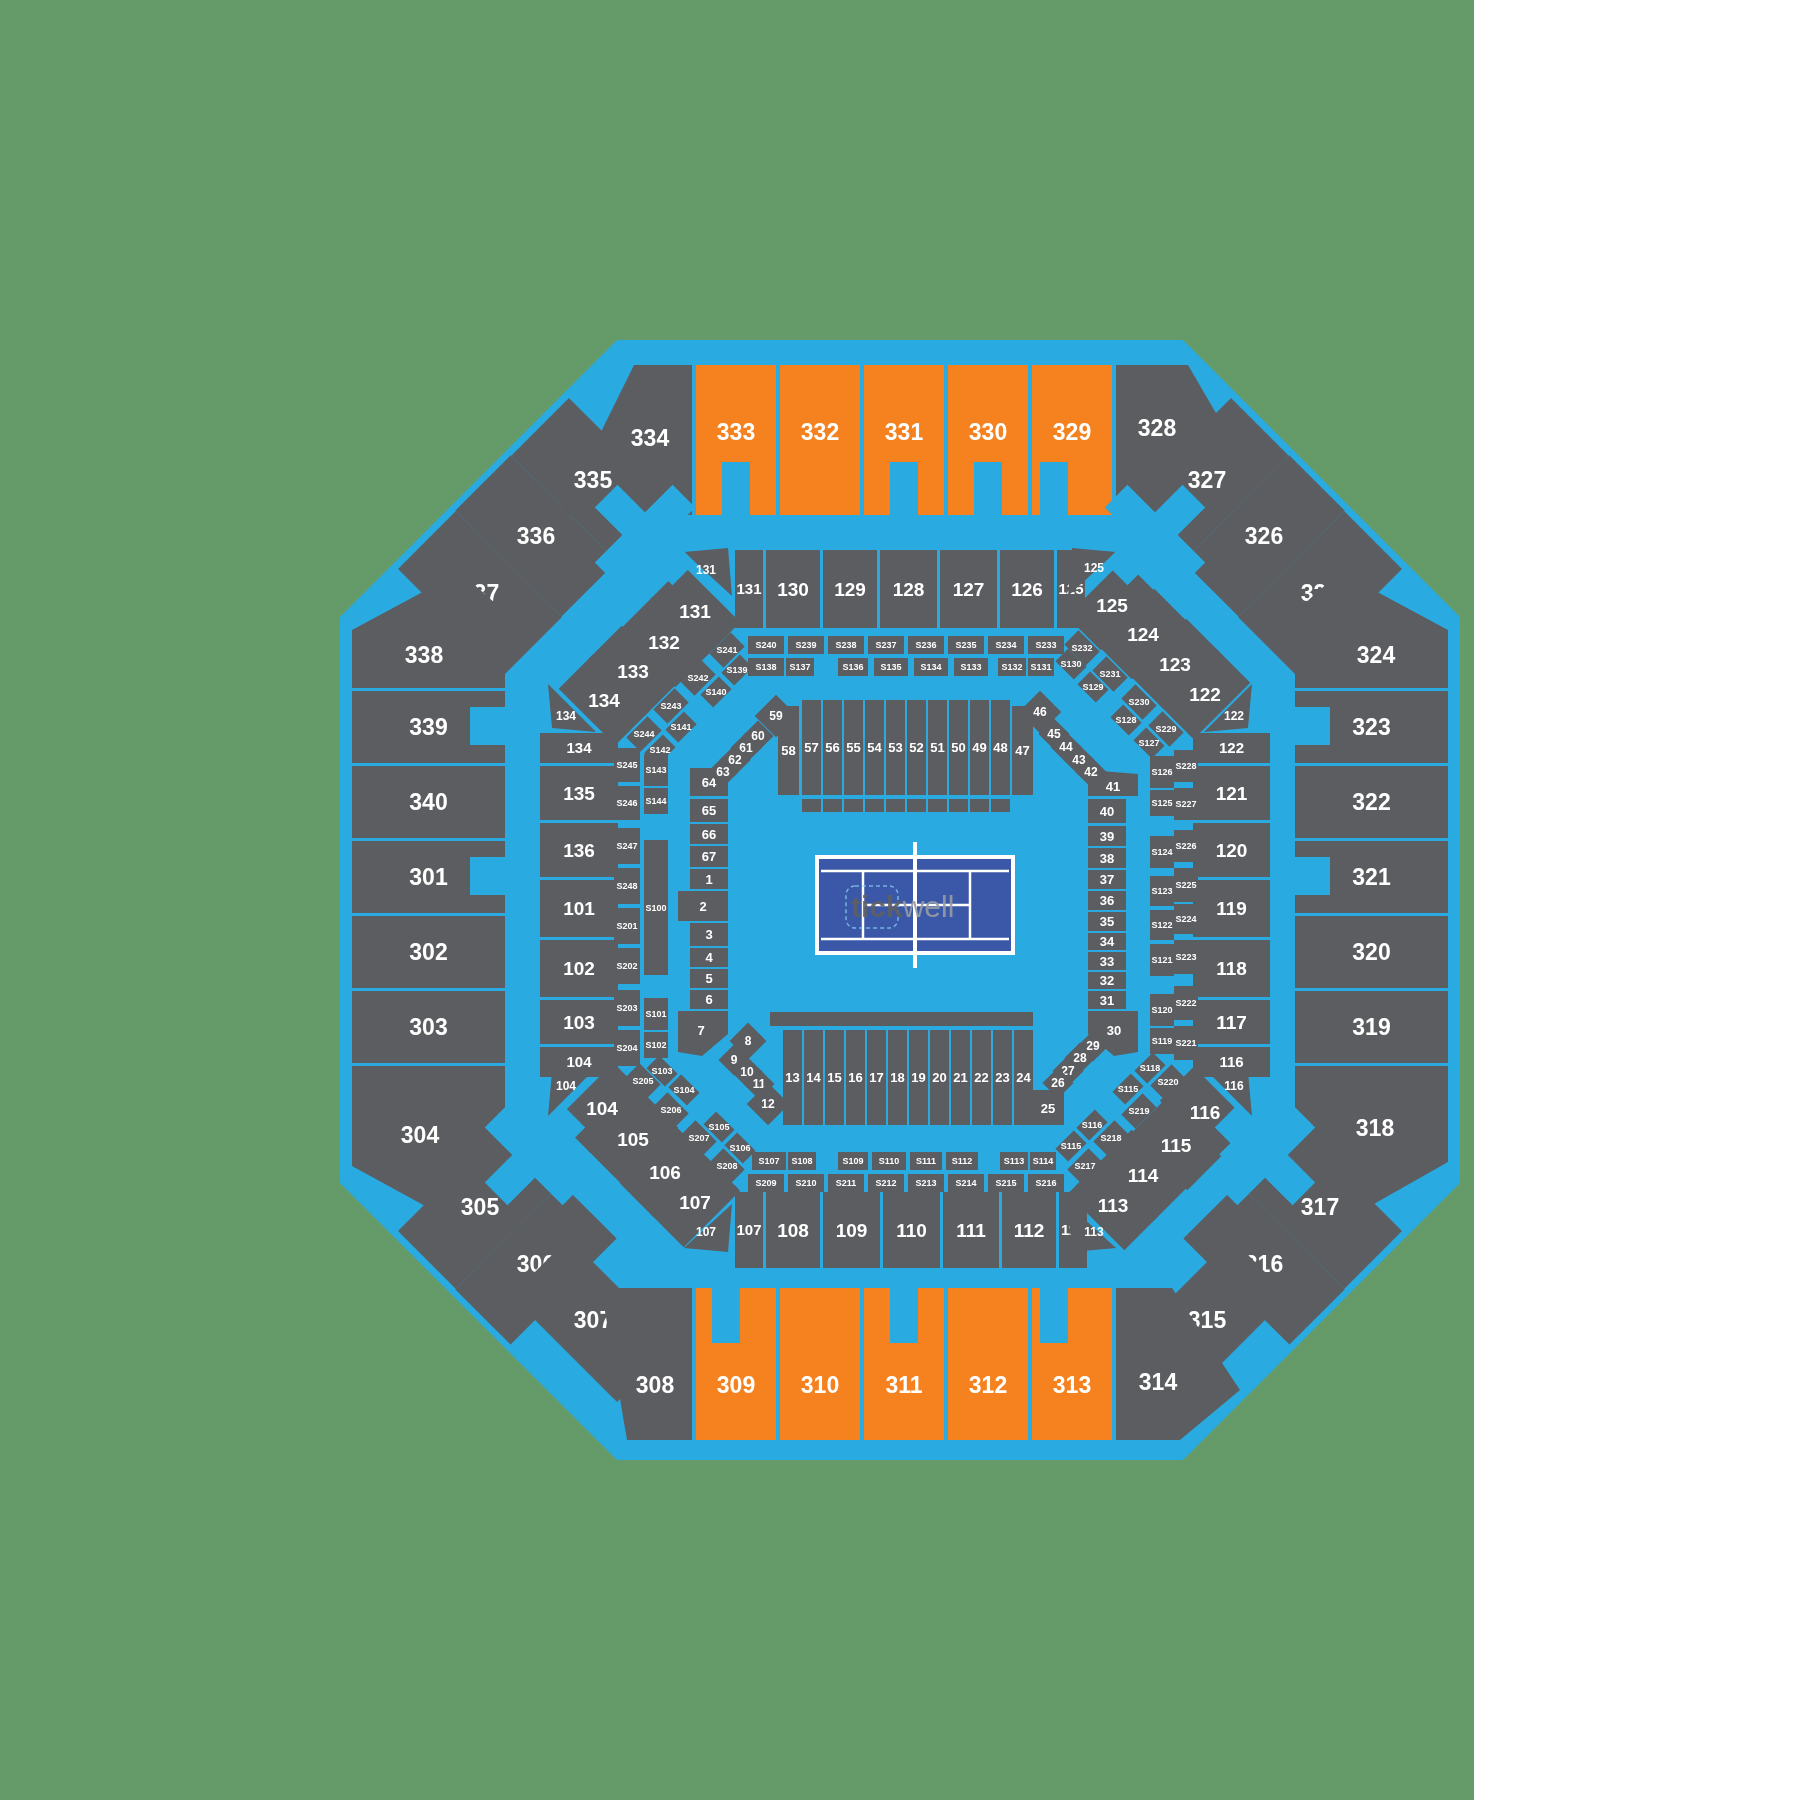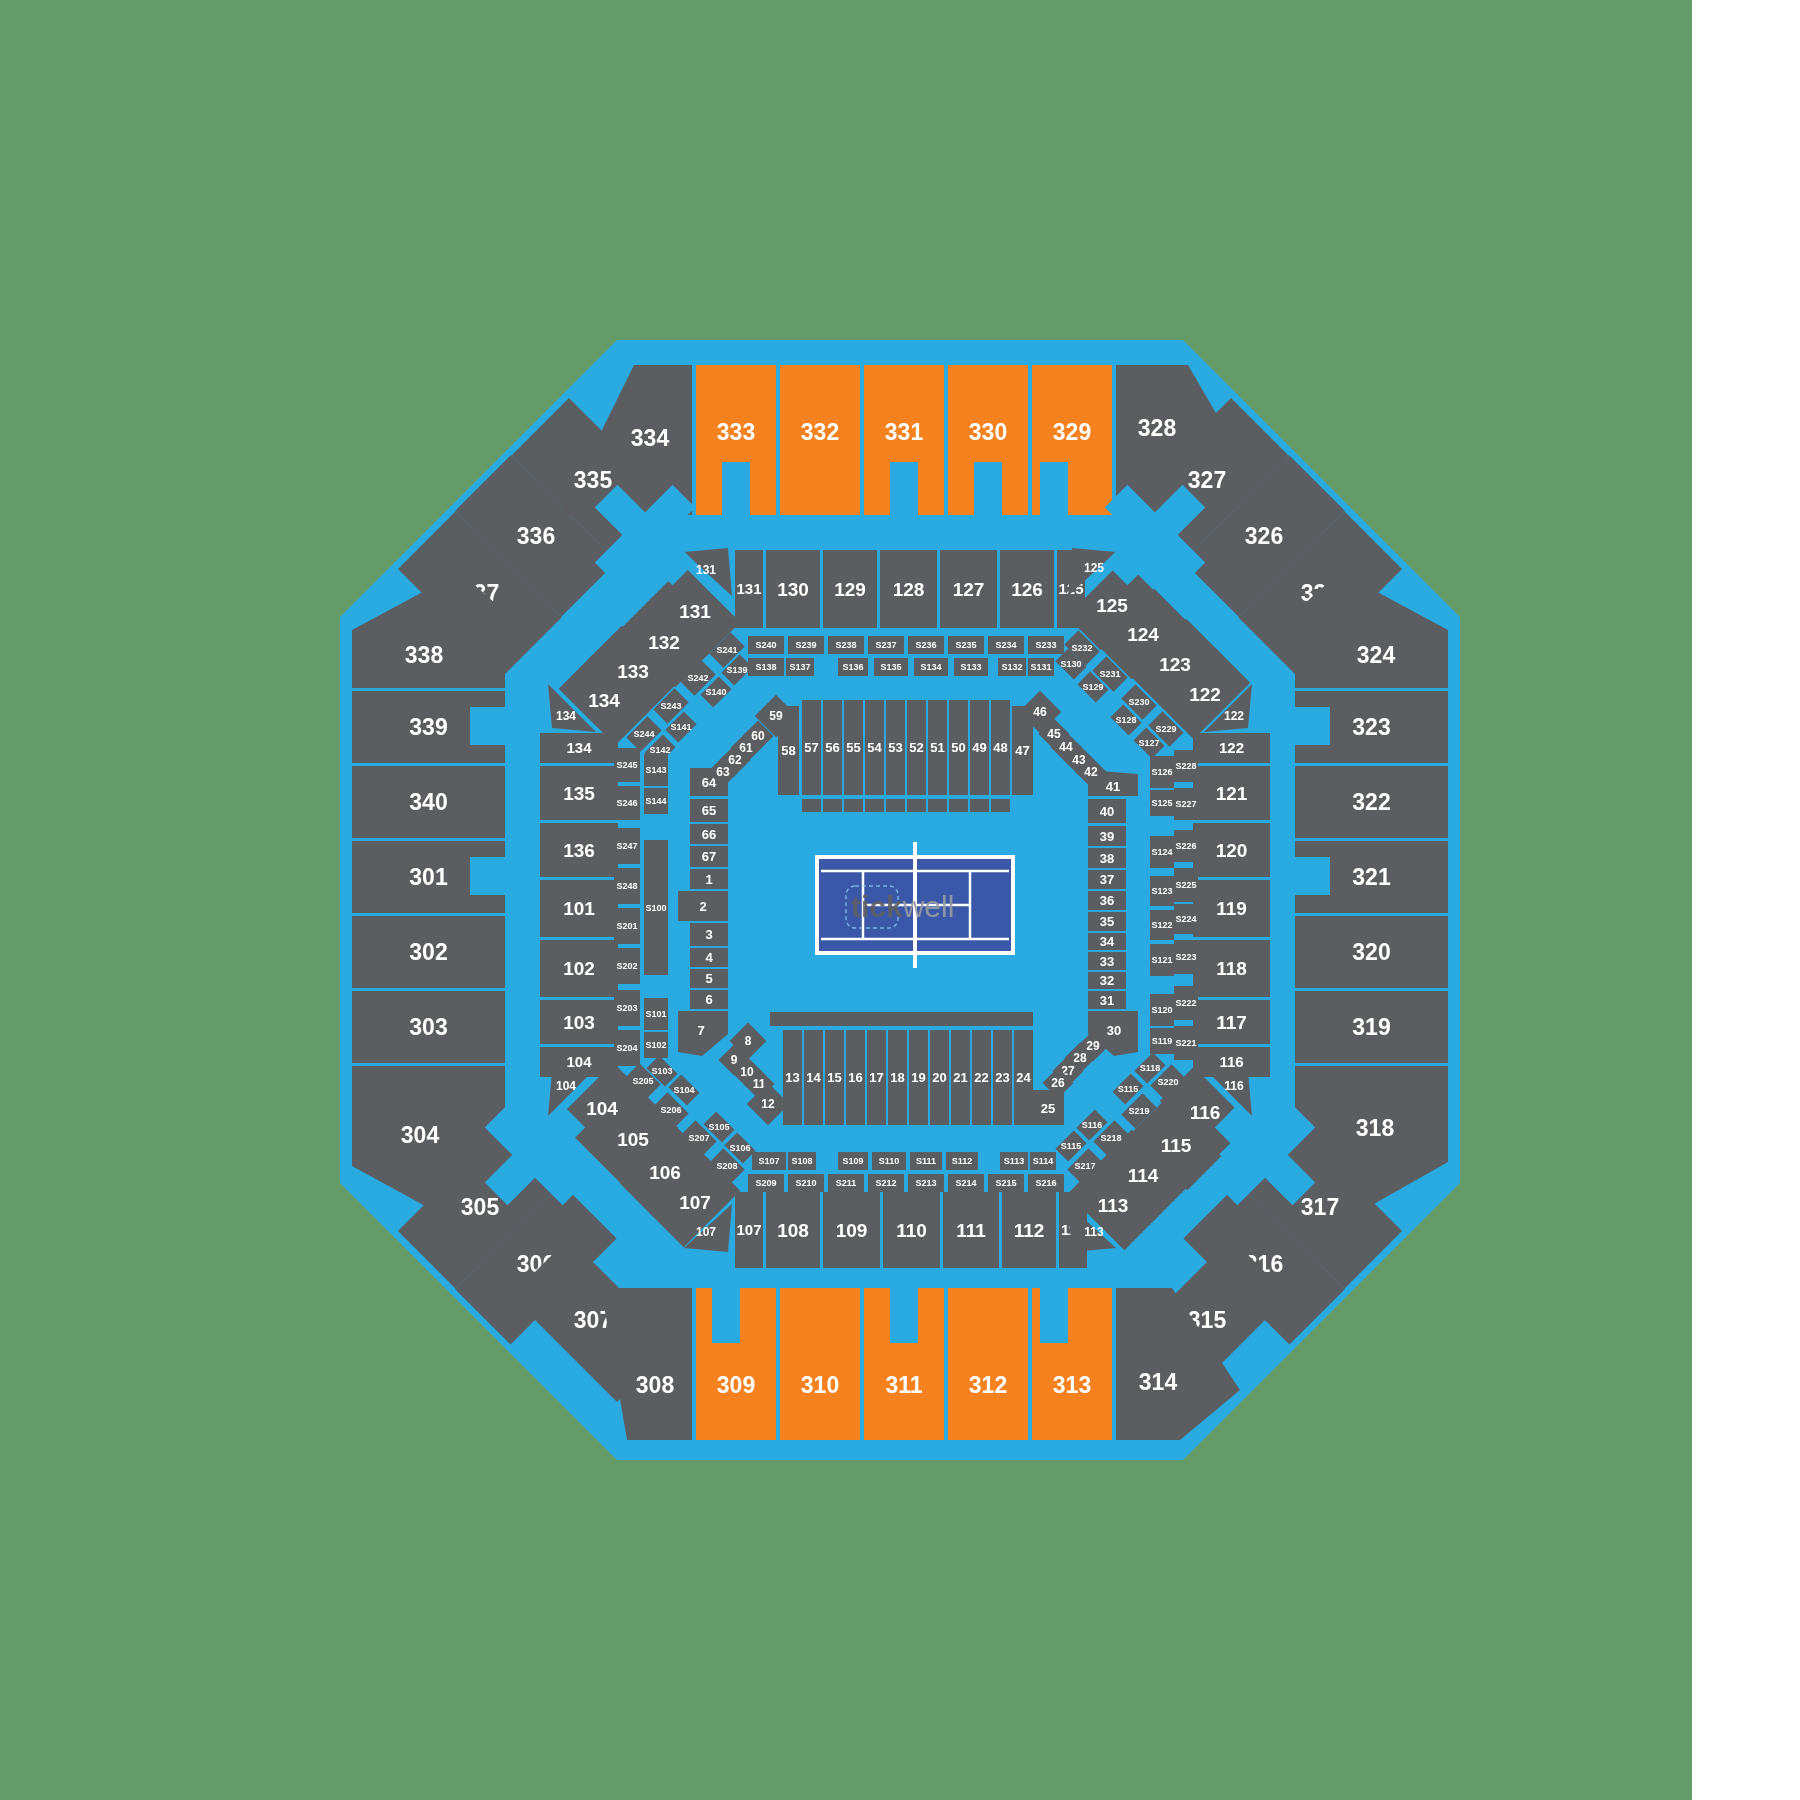--- a/index.html
+++ b/index.html
@@ -1,17 +1,17 @@
 <!DOCTYPE html>
 <html><head>
 <meta charset="utf-8">
 <style>
   html,body{margin:0;padding:0;}
   body{font-family:"Liberation Sans",sans-serif;}
-  #stage{width:1692px;height:1800px;position:relative;overflow:hidden;}
+  #stage{width:1474px;height:1800px;position:relative;overflow:hidden;}
   svg text{font-family:"Liberation Sans","DejaVu Sans",sans-serif;font-weight:bold;}
 </style>
 </head>
 <body>
 
 <div id="stage">
   <svg id="map" width="1800" height="1800" viewBox="0 0 1800 1800" xmlns="http://www.w3.org/2000/svg">
       <rect x="0" y="0" width="1800" height="1800" fill="#649B68"></rect>
       <polygon points="617,340 1183,340 1460,617 1460,1183 1183,1460 617,1460 340,1183 340,617" fill="#29ABE2"></polygon>
       <g>

